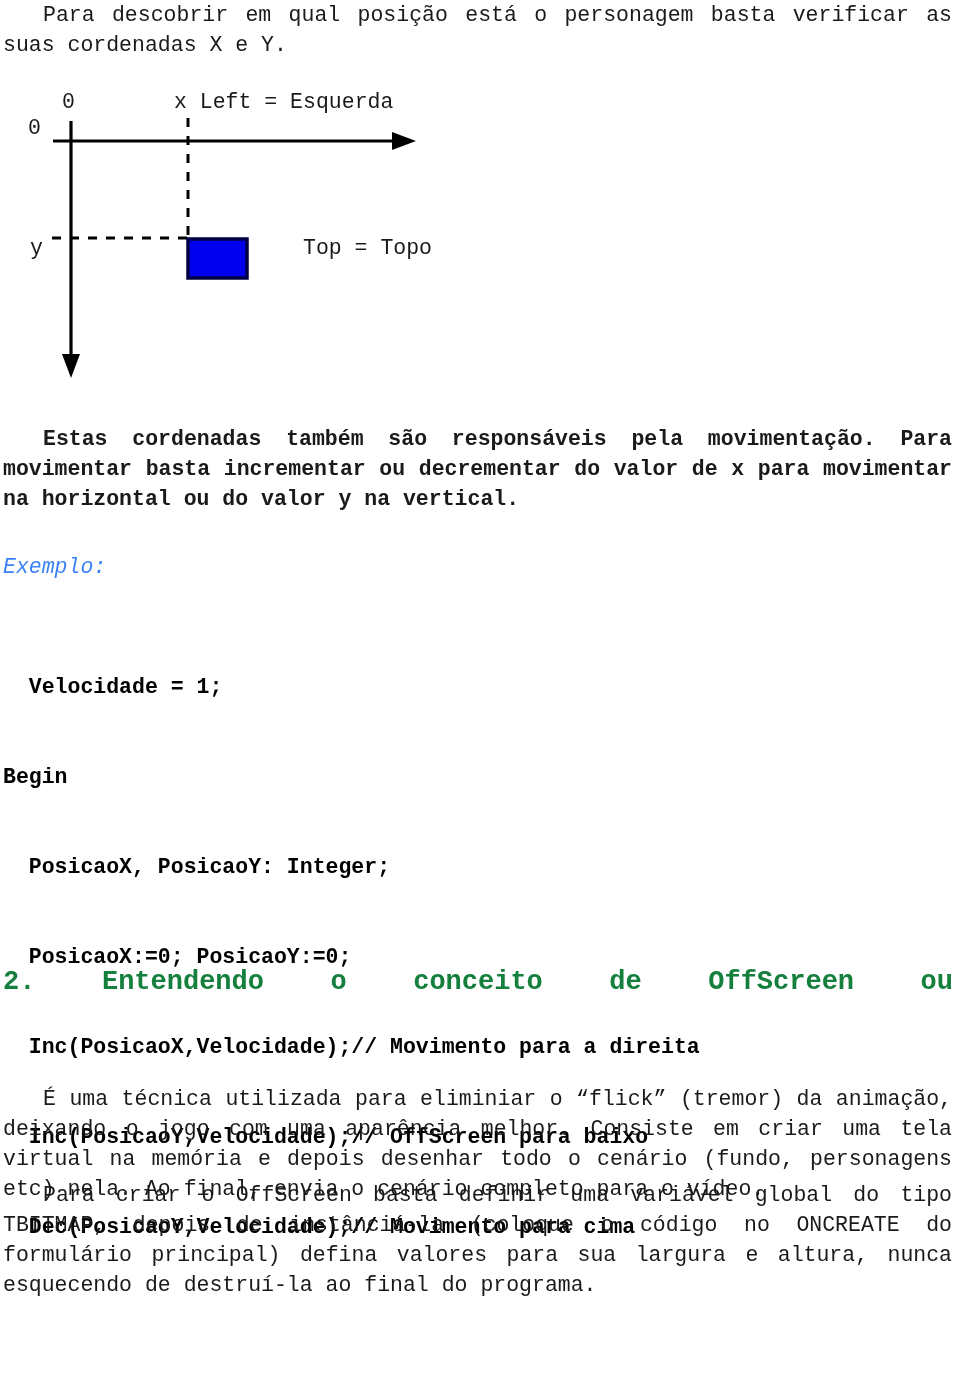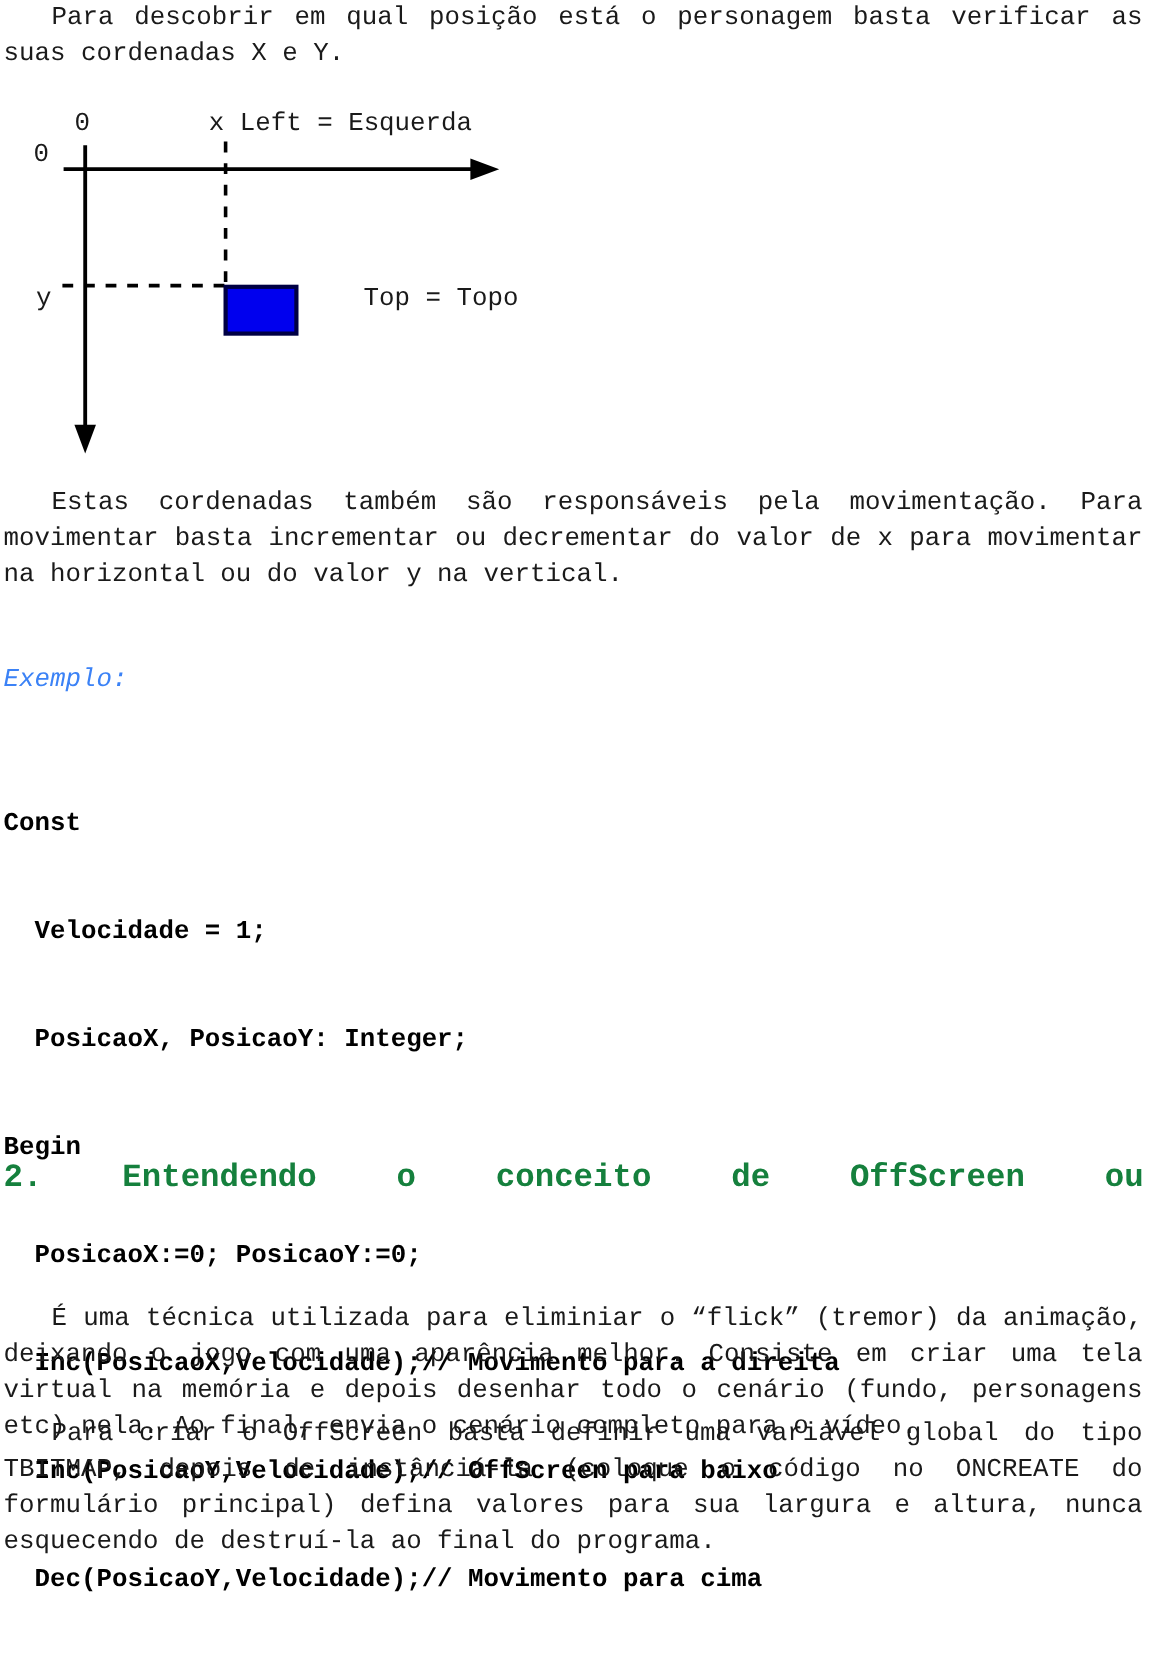--- a/index.html
+++ b/index.html
@@ -42,22 +42,23 @@
   .para-block-top {
     position: absolute;
     left: 0;
     top: 0;
     width: 960px;
   }
 
   .para-block-mid {
     position: absolute;
     left: 0;
-    top: 404px;
-    width: 960px;
+    top: 424px;
+    width: 960px;
+    font-weight: bold;
   }
 
   .para-block-bottom1 {
     position: absolute;
     left: 0;
     top: 1064px;
     width: 960px;
     margin-top: 20px;
   }
 
@@ -173,24 +174,23 @@
     </svg>
   </div>
 
   <div class="para-block-mid">
     <p class="para indent">Estas cordenadas também são responsáveis pela movimentação. Para movimentar basta incrementar ou decrementar do valor de x para movimentar na horizontal ou do valor y na vertical.</p>
   </div>
 
   <div class="exemplo">Exemplo:</div>
 
   <div class="code">
-    <span class="code-line">Const</span>
     <span class="code-line">  Velocidade = 1;</span>
+    <span class="code-line">Begin</span>
     <span class="code-line">  PosicaoX, PosicaoY: Integer;</span>
-    <span class="code-line">Begin</span>
     <span class="code-line">  PosicaoX:=0; PosicaoY:=0;</span>
     <span class="code-line">  Inc(PosicaoX,Velocidade);// Movimento para a direita</span>
     <span class="code-line">  Inc(PosicaoY,Velocidade);// OffScreen para baixo</span>
     <span class="code-line">  Dec(PosicaoY,Velocidade);// Movimento para cima</span>
     
   </div>
 
   <div class="heading">
     <span class="h-line1">2. Entendendo o conceito de OffScreen ou</span>
   </div>

